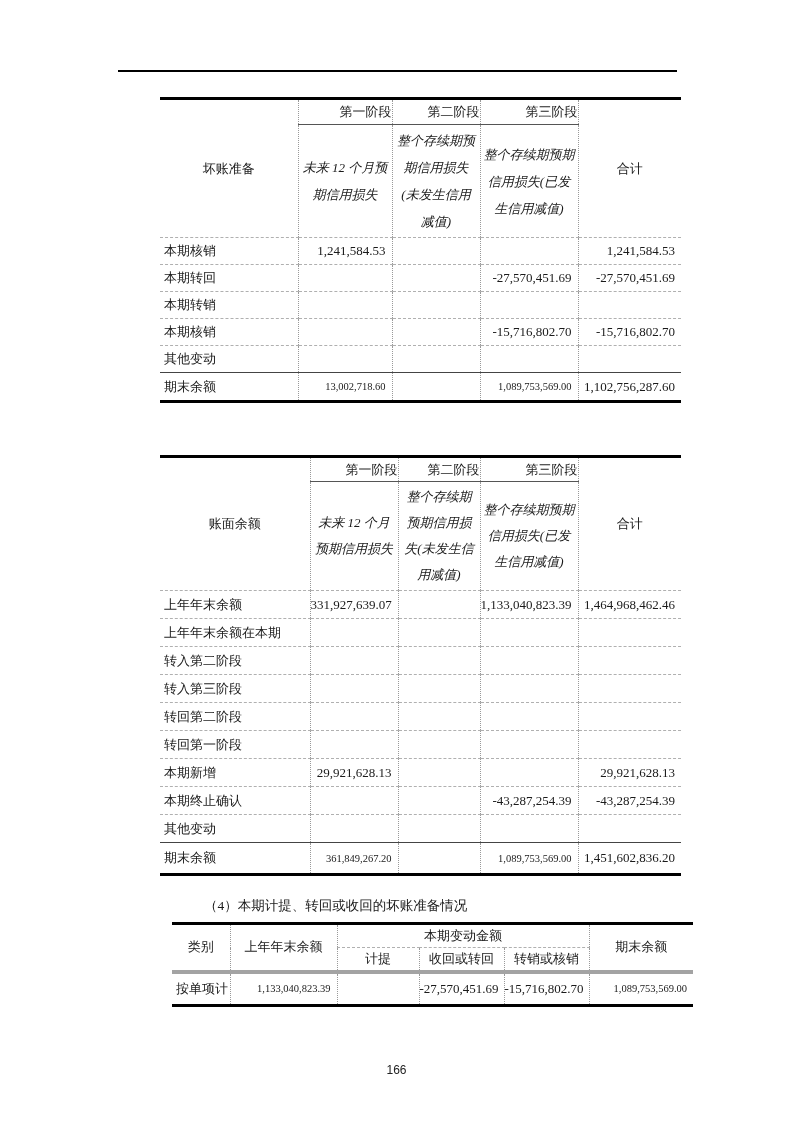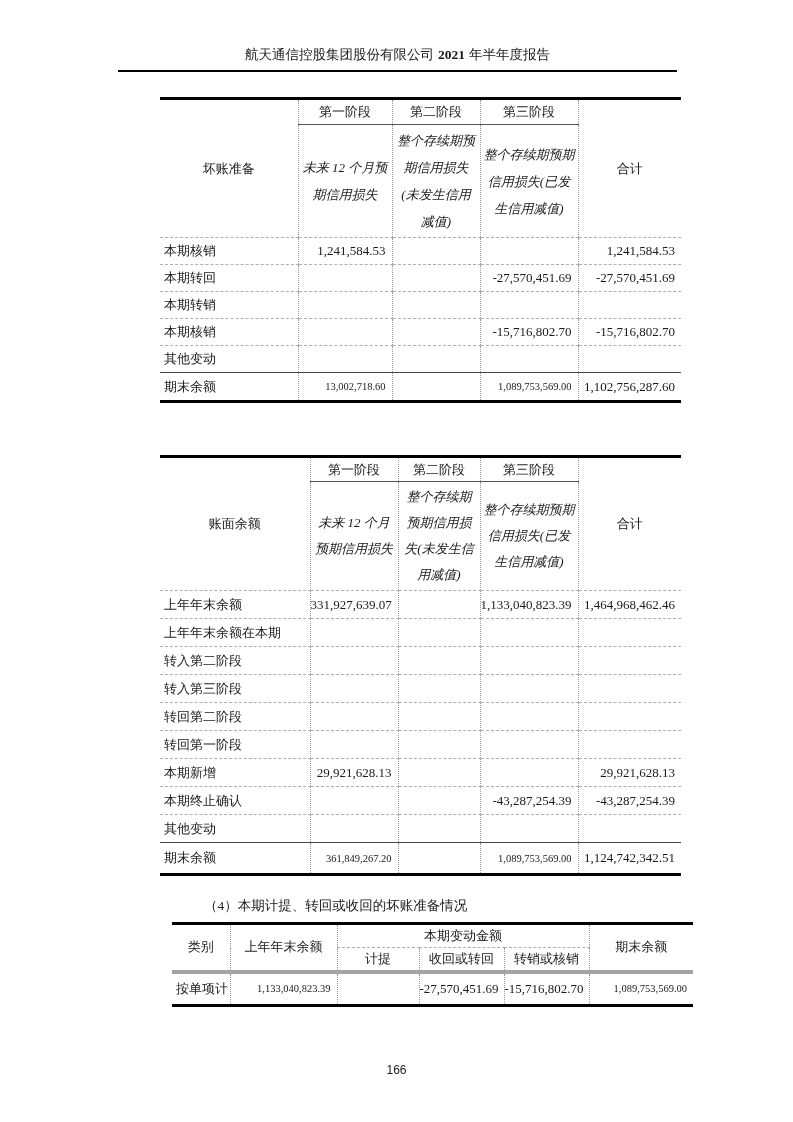--- a/index.html
+++ b/index.html
@@ -37,21 +37,21 @@
   }
   table.fin td {
     border-left: 1px dotted #999;
     border-right: 1px dotted #999;
     vertical-align: middle;
     overflow: hidden;
   }
   table.fin td:first-child { border-left: none; }
   table.fin td:last-child  { border-right: none; }
   .corner, .total-head { text-align: center; }
-  .stage { text-align: center; border-bottom: 1px solid #555 !important; }
+  .stage { text-align: right; border-bottom: 1px solid #555 !important; }
   .desc  { text-align: center; padding: 2px 3px; font-style: italic; }
   .t1 .desc { line-height: 27px; }
   .t2 .desc { line-height: 26px; }
   tr.data td { border-top: 1px dashed #b0b0b0; }
   tr.data.lastrow td { border-top: 1px solid #444; }
   .lbl { text-align: left; padding-left: 4px; white-space: nowrap; }
   .num { text-align: right; padding-right: 6px; font-family: "Liberation Serif", serif; white-space: nowrap; }
   .sm  { font-size: 10.5px; }
   
   .t3 .h { text-align: center; }
@@ -74,21 +74,20 @@
     position: absolute; top: 1063px; left: 0; width: 793px;
     text-align: center; font-size: 12px;
     font-family: "Liberation Sans", sans-serif; color: #222;
   }
 </style>
 </head>
 <body>
 
 <div class="page">
 
-  <div class="doc-header"><span>航天通信控股集团股份有限公司</span><span class="yr">2021</span><span>年半年度报告</span></div>
   <div class="header-rule"></div>
 
   <table class="fin t1" style="left:160px; top:97px; width:521px;">
     <colgroup>
         <col style="width:138px">
         <col style="width:94px">
         <col style="width:88px">
         <col style="width:98px">
         <col style="width:103px">
       </colgroup>
@@ -233,21 +232,21 @@
       <td class="num"></td>
       <td class="num"></td>
       <td class="num"></td>
       <td class="num"></td>
     </tr>
     <tr class="data lastrow">
       <td class="lbl">期末余额</td>
       <td class="num sm">361,849,267.20</td>
       <td class="num"></td>
       <td class="num sm">1,089,753,569.00</td>
-      <td class="num">1,124,742,342.51</td>
+      <td class="num">1,451,602,836.20</td>
     </tr>
   </tbody>
     </table>
 
   <div class="section-note" style="top:897px; left:204px;">（4）本期计提、转回或收回的坏账准备情况</div>
 
   <table class="fin t3" style="left:172px; top:922px; width:521px;">
     <colgroup>
         <col style="width:58px">
         <col style="width:107px">

